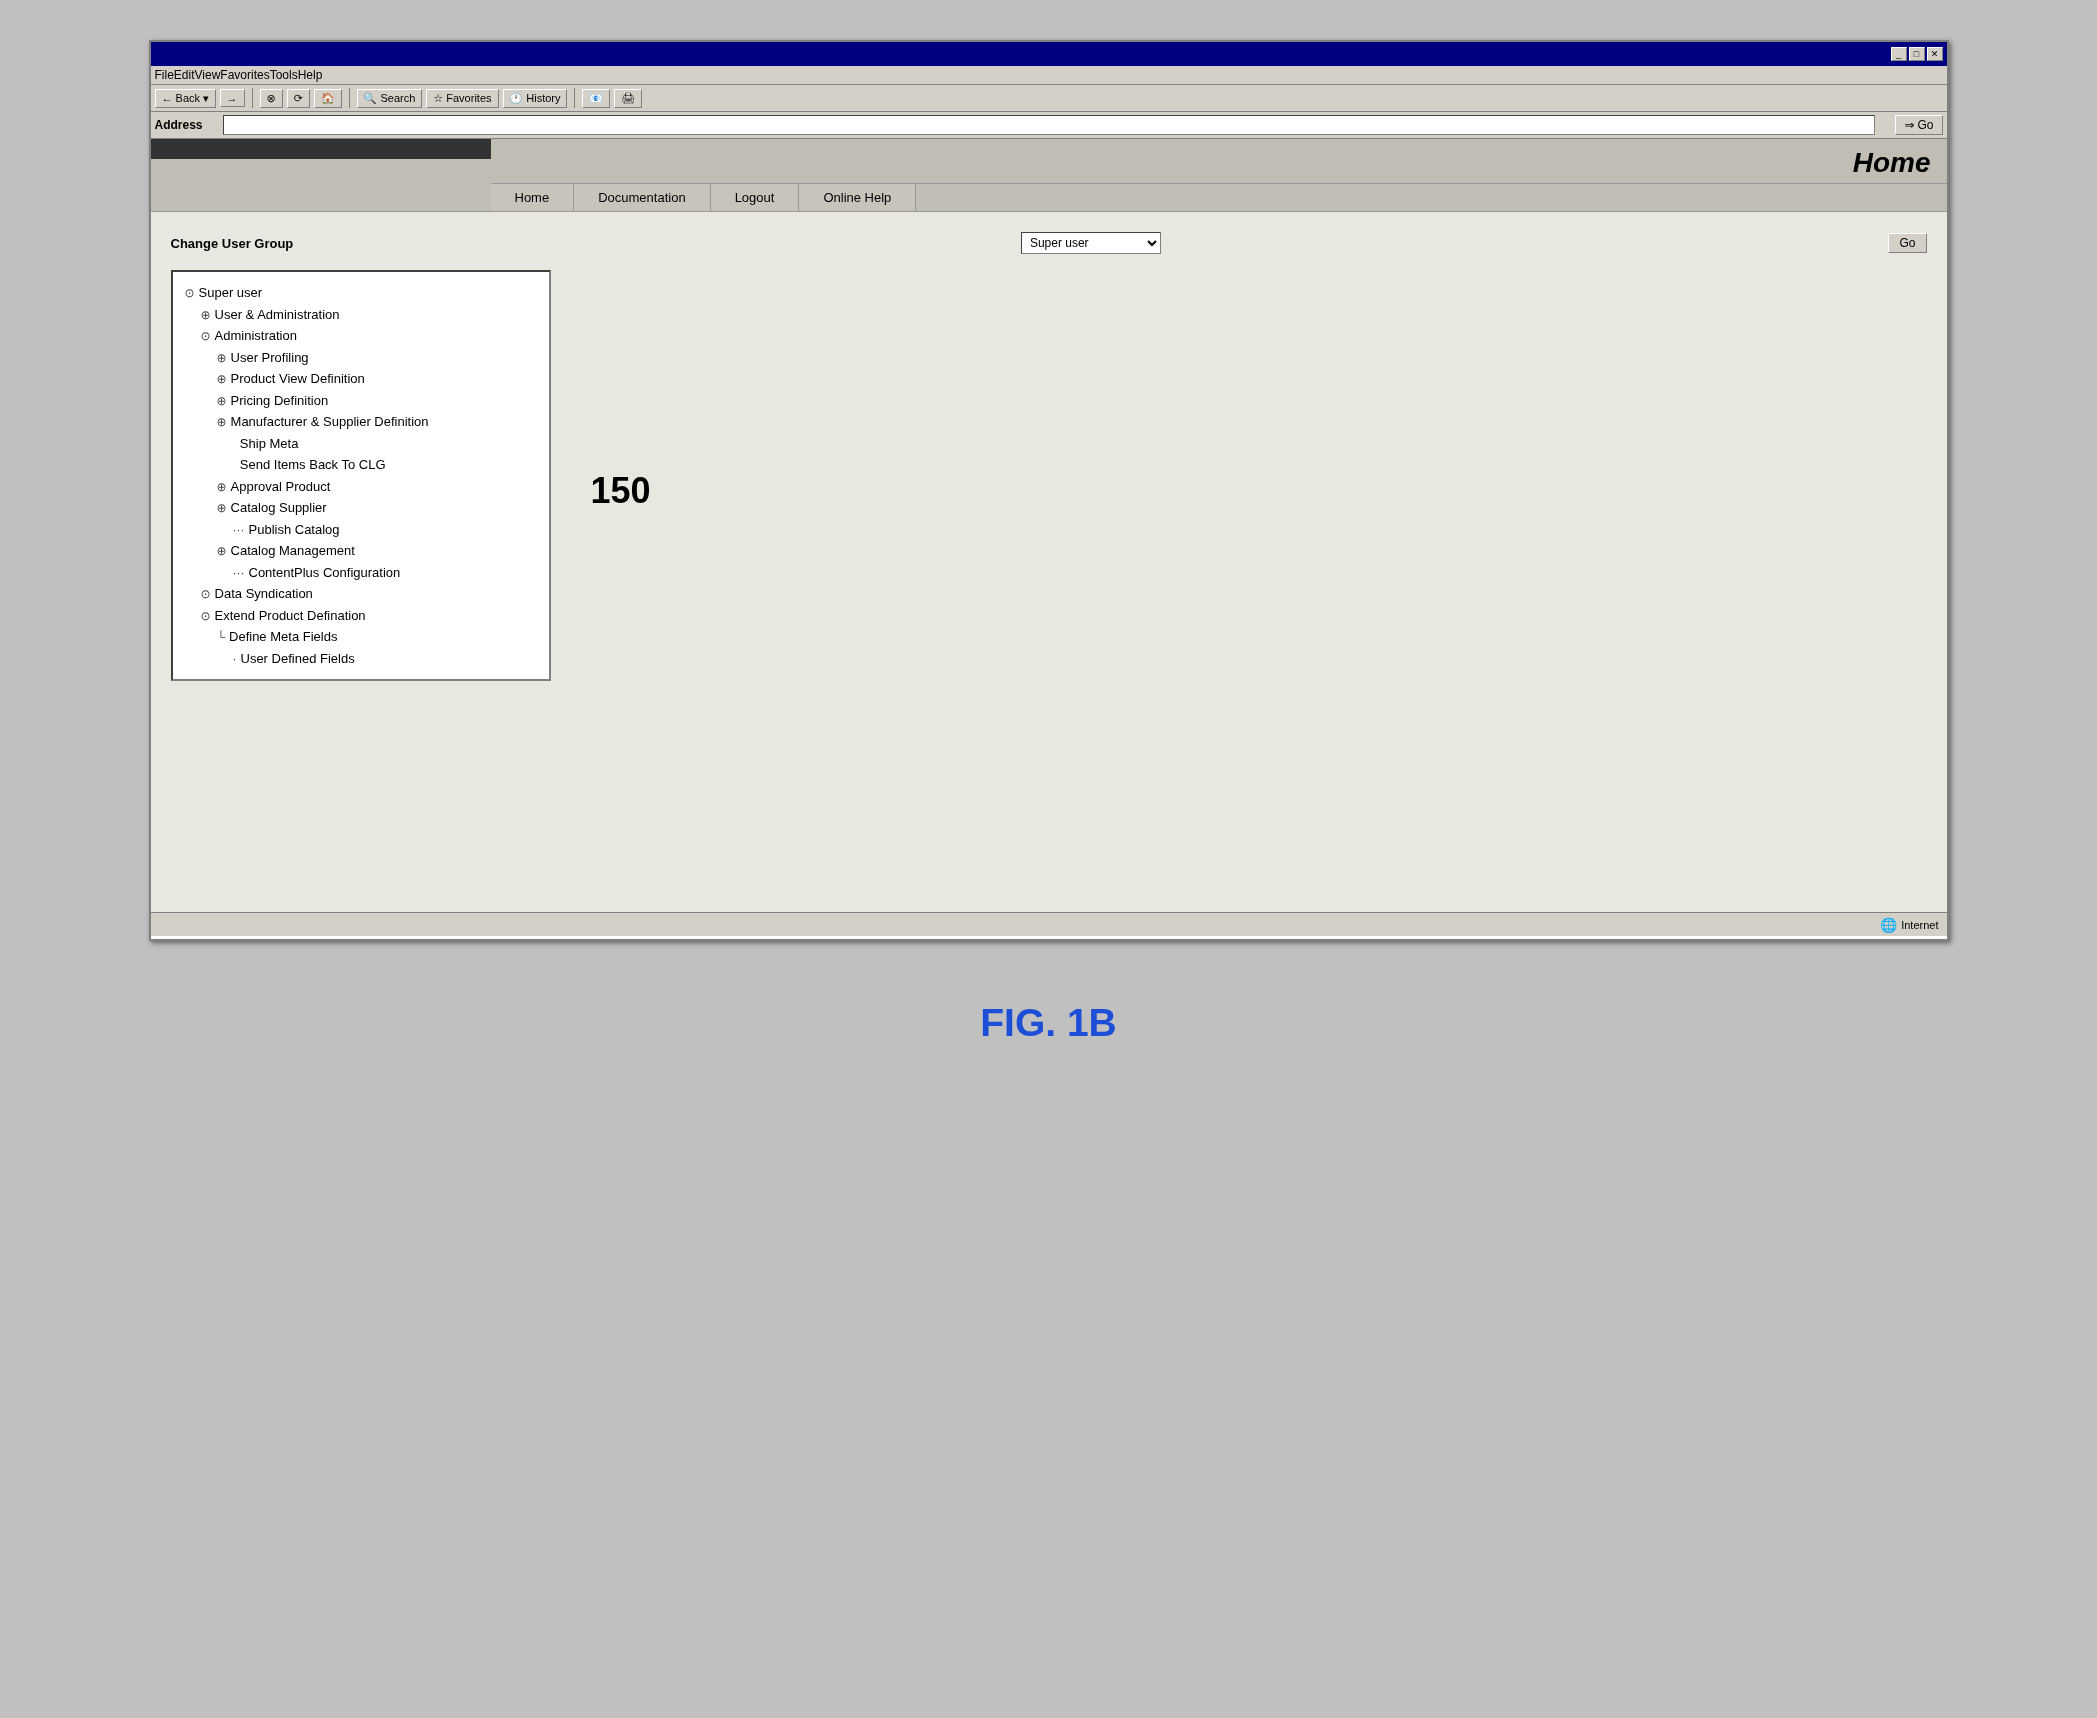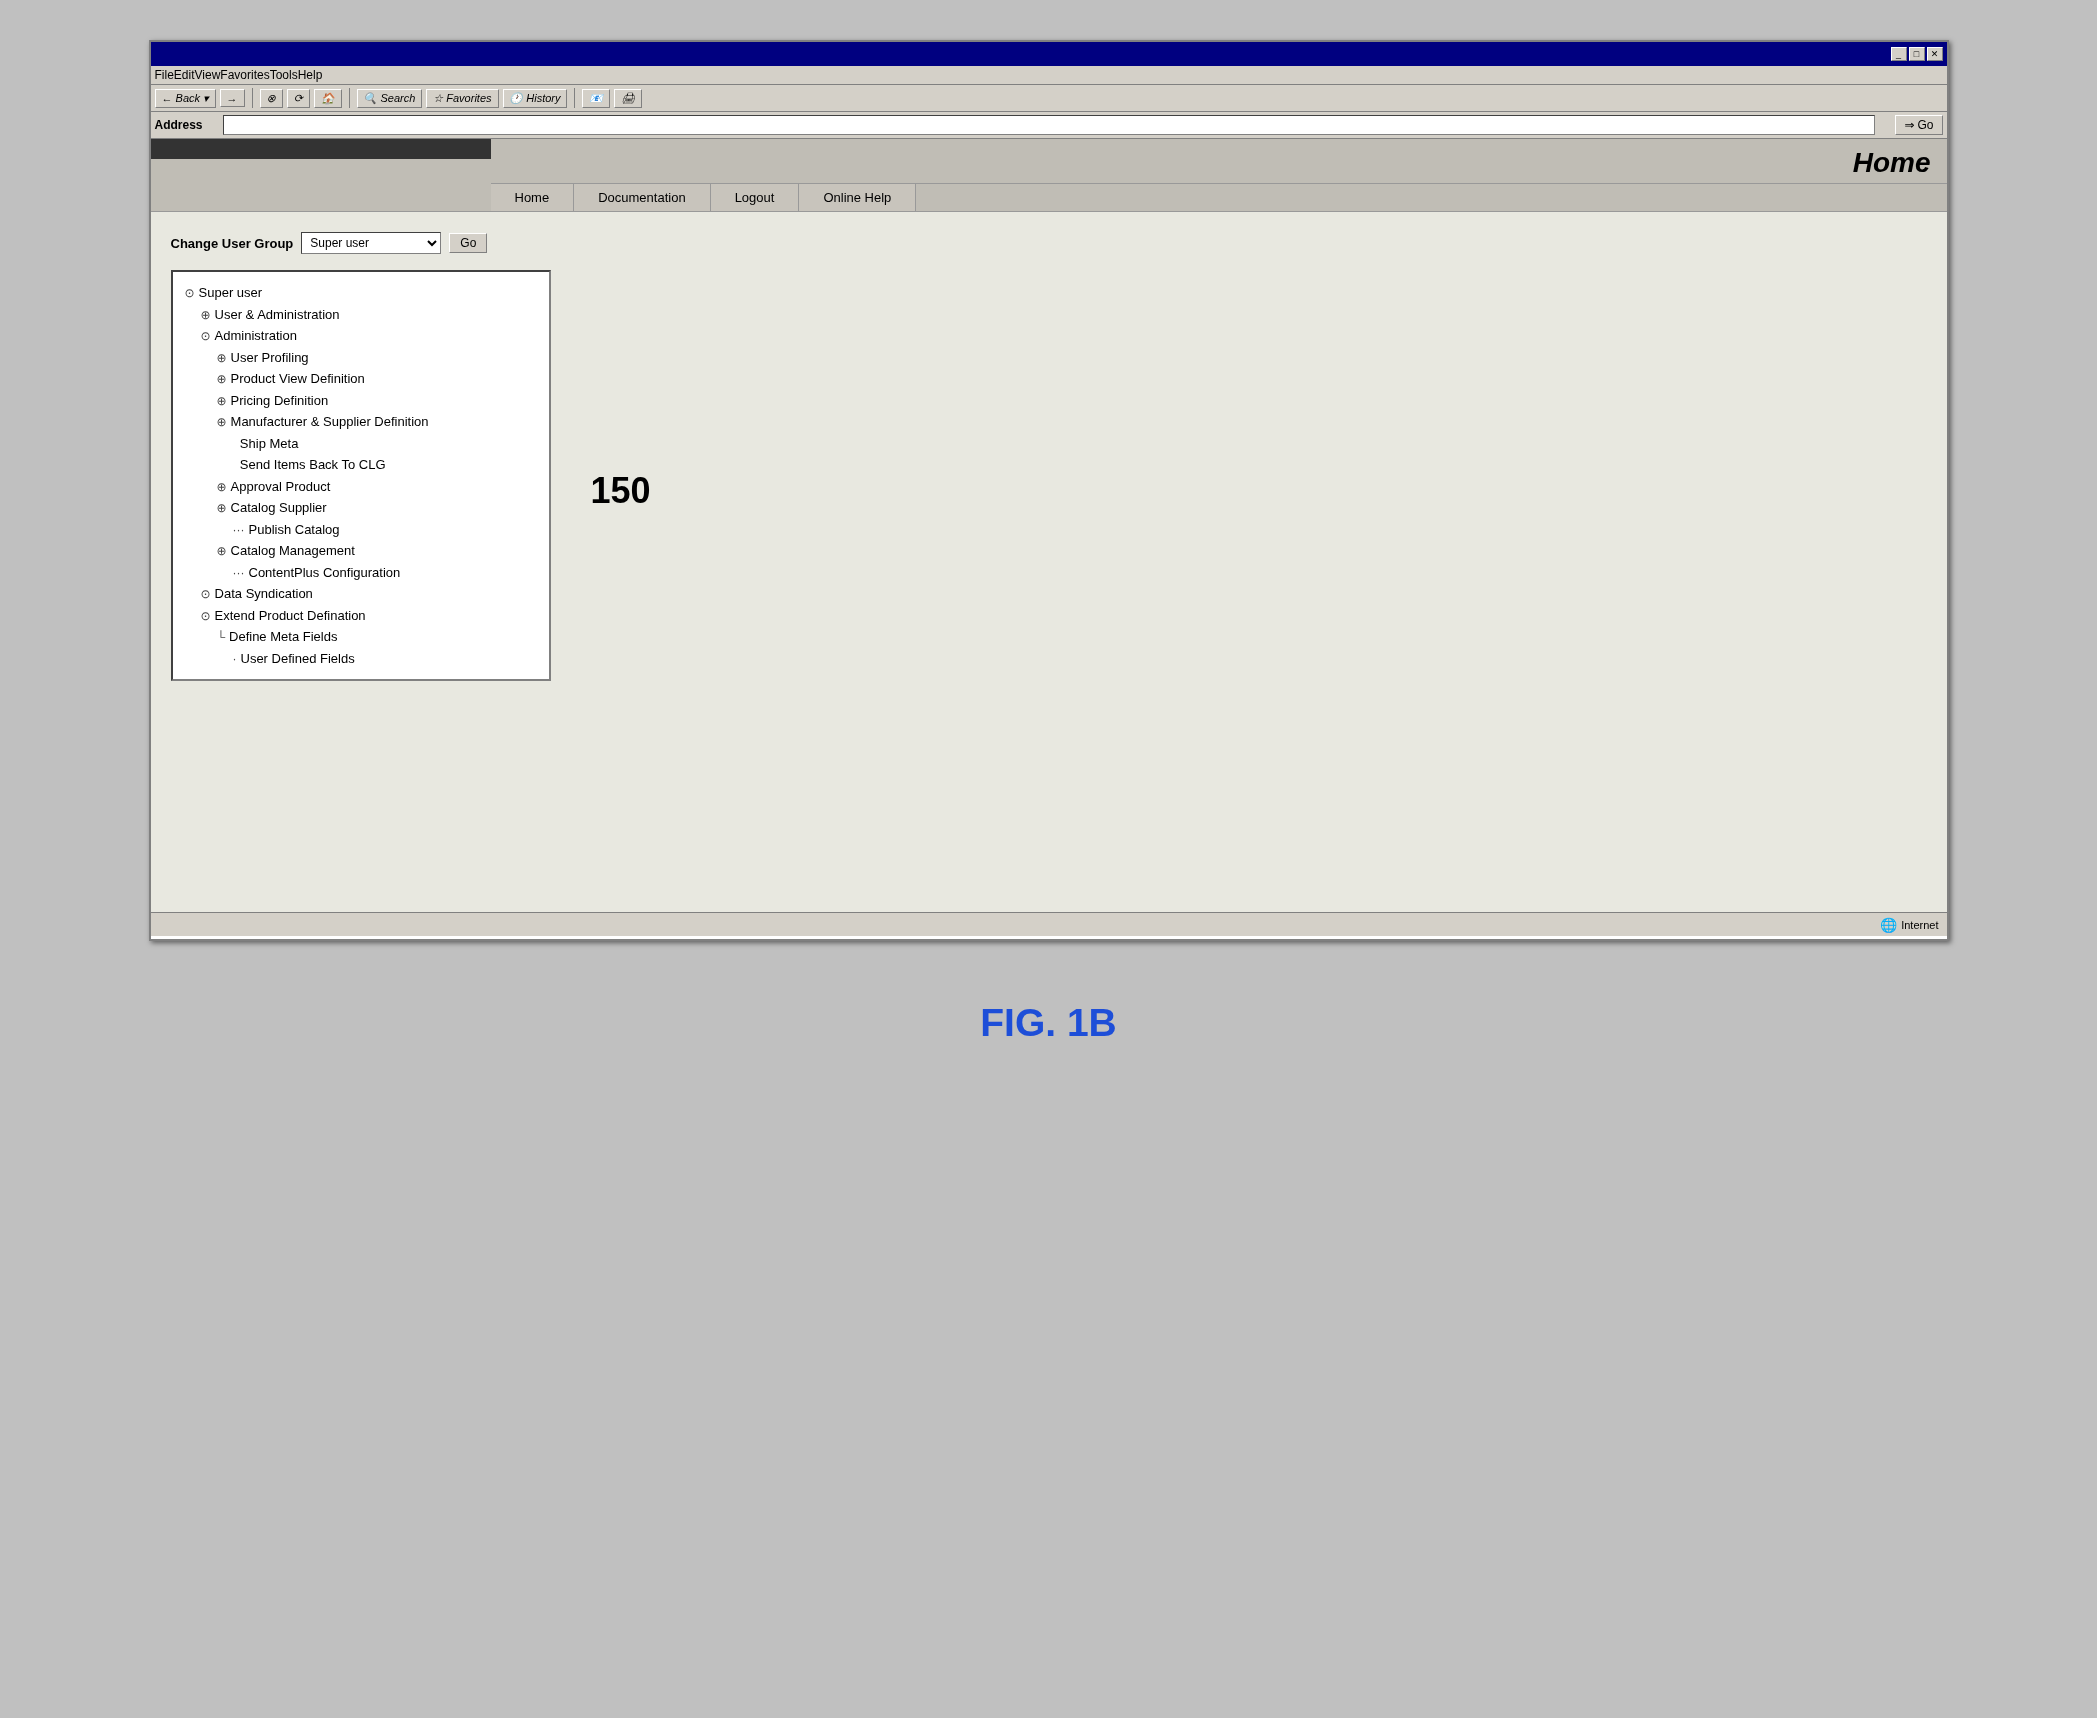--- a/index.html
+++ b/index.html
@@ -80,21 +80,20 @@
       background: #d4d0c8;
       border: 1px solid #808080;
       border-top-color: #fff;
       border-left-color: #fff;
       padding: 2px 6px;
       font-size: 11px;
       cursor: pointer;
       display: flex;
       align-items: center;
       gap: 3px;
-      font-style: italic;
     }
     .toolbar-separator {
       width: 1px;
       height: 20px;
       background: #808080;
       margin: 0 3px;
     }
 
     
     .address-bar {
@@ -186,22 +185,23 @@
     .main-area {
       padding: 20px;
       background: #e8e8e0;
       min-height: 700px;
     }
 
     
     .user-group-bar {
       display: flex;
       align-items: center;
-      gap: 8px;
+      gap: 0;
       margin-bottom: 16px;
+      justify-content: space-between;
     }
     .user-group-label {
       font-weight: bold;
       font-size: 13px;
     }
     .user-group-select {
       height: 22px;
       padding: 0 4px;
       font-size: 12px;
       border: 1px solid #808080;

